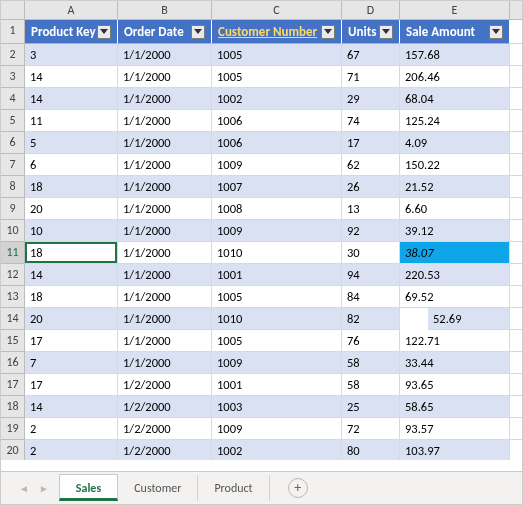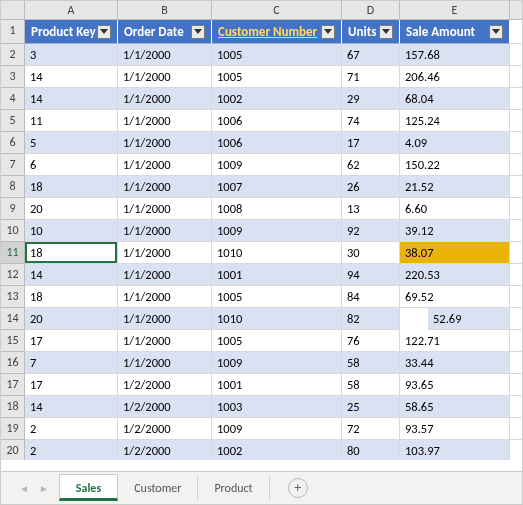--- a/index.html
+++ b/index.html
@@ -232,21 +232,21 @@
       <div class="cell be" style="background: rgb(217, 225, 242);">1/1/2000</div>
       <div class="cell be" style="background: rgb(217, 225, 242);">1009</div>
       <div class="cell be" style="background: rgb(217, 225, 242);">92</div>
       <div class="cell be" style="background: rgb(217, 225, 242);">39.12</div>
       <div class="gutter" style="background: rgb(255, 255, 255);"></div>
       <div class="row-head sel">11</div>
       <div class="cell bo active-cell" style="background: rgb(255, 255, 255);">18</div>
       <div class="cell bo" style="background: rgb(255, 255, 255);">1/1/2000</div>
       <div class="cell bo" style="background: rgb(255, 255, 255);">1010</div>
       <div class="cell bo" style="background: rgb(255, 255, 255);">30</div>
-      <div class="cell bo" style="background: #eab308;">38.07</div>
+      <div class="cell bo" style="background: #0ea5e9; font-style: italic;">38.07</div>
       <div class="gutter" style="background: rgb(255, 255, 255);"></div>
       <div class="row-head">12</div>
       <div class="cell be" style="background: rgb(217, 225, 242);">14</div>
       <div class="cell be" style="background: rgb(217, 225, 242);">1/1/2000</div>
       <div class="cell be" style="background: rgb(217, 225, 242);">1001</div>
       <div class="cell be" style="background: rgb(217, 225, 242);">94</div>
       <div class="cell be" style="background: rgb(217, 225, 242);">220.53</div>
       <div class="gutter" style="background: rgb(255, 255, 255);"></div>
       <div class="row-head">13</div>
       <div class="cell bo" style="background: rgb(255, 255, 255);">18</div>

